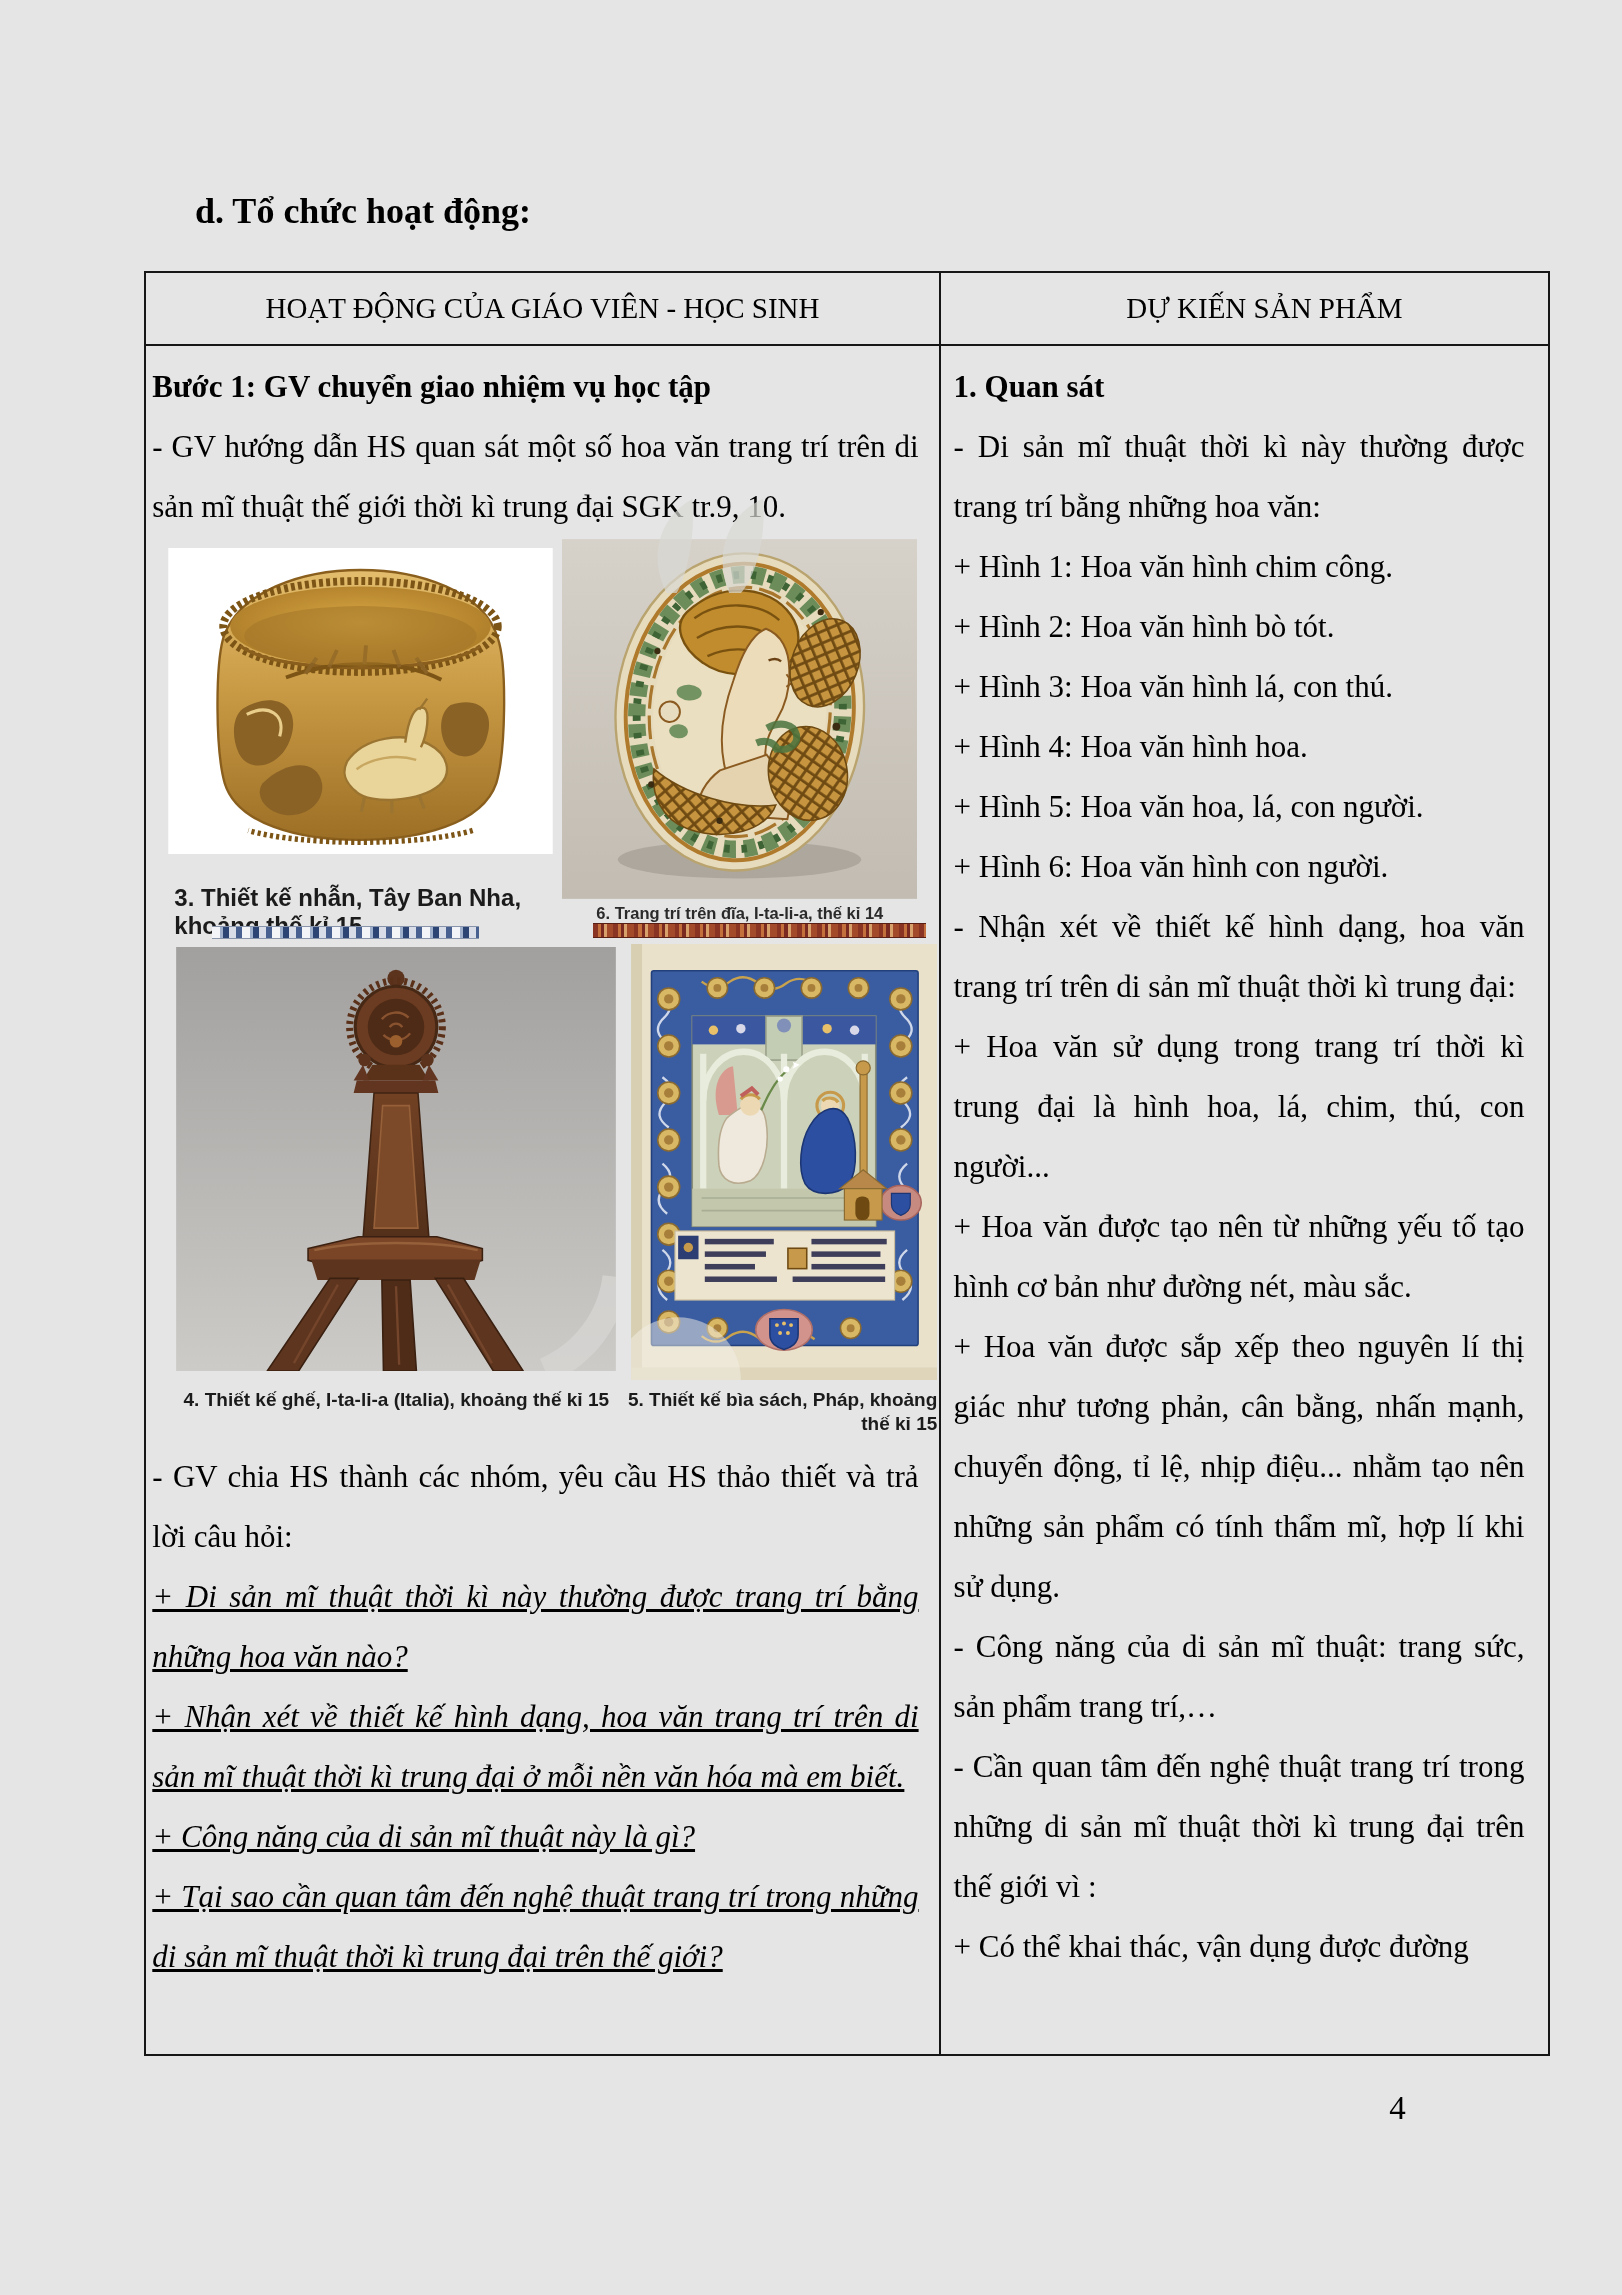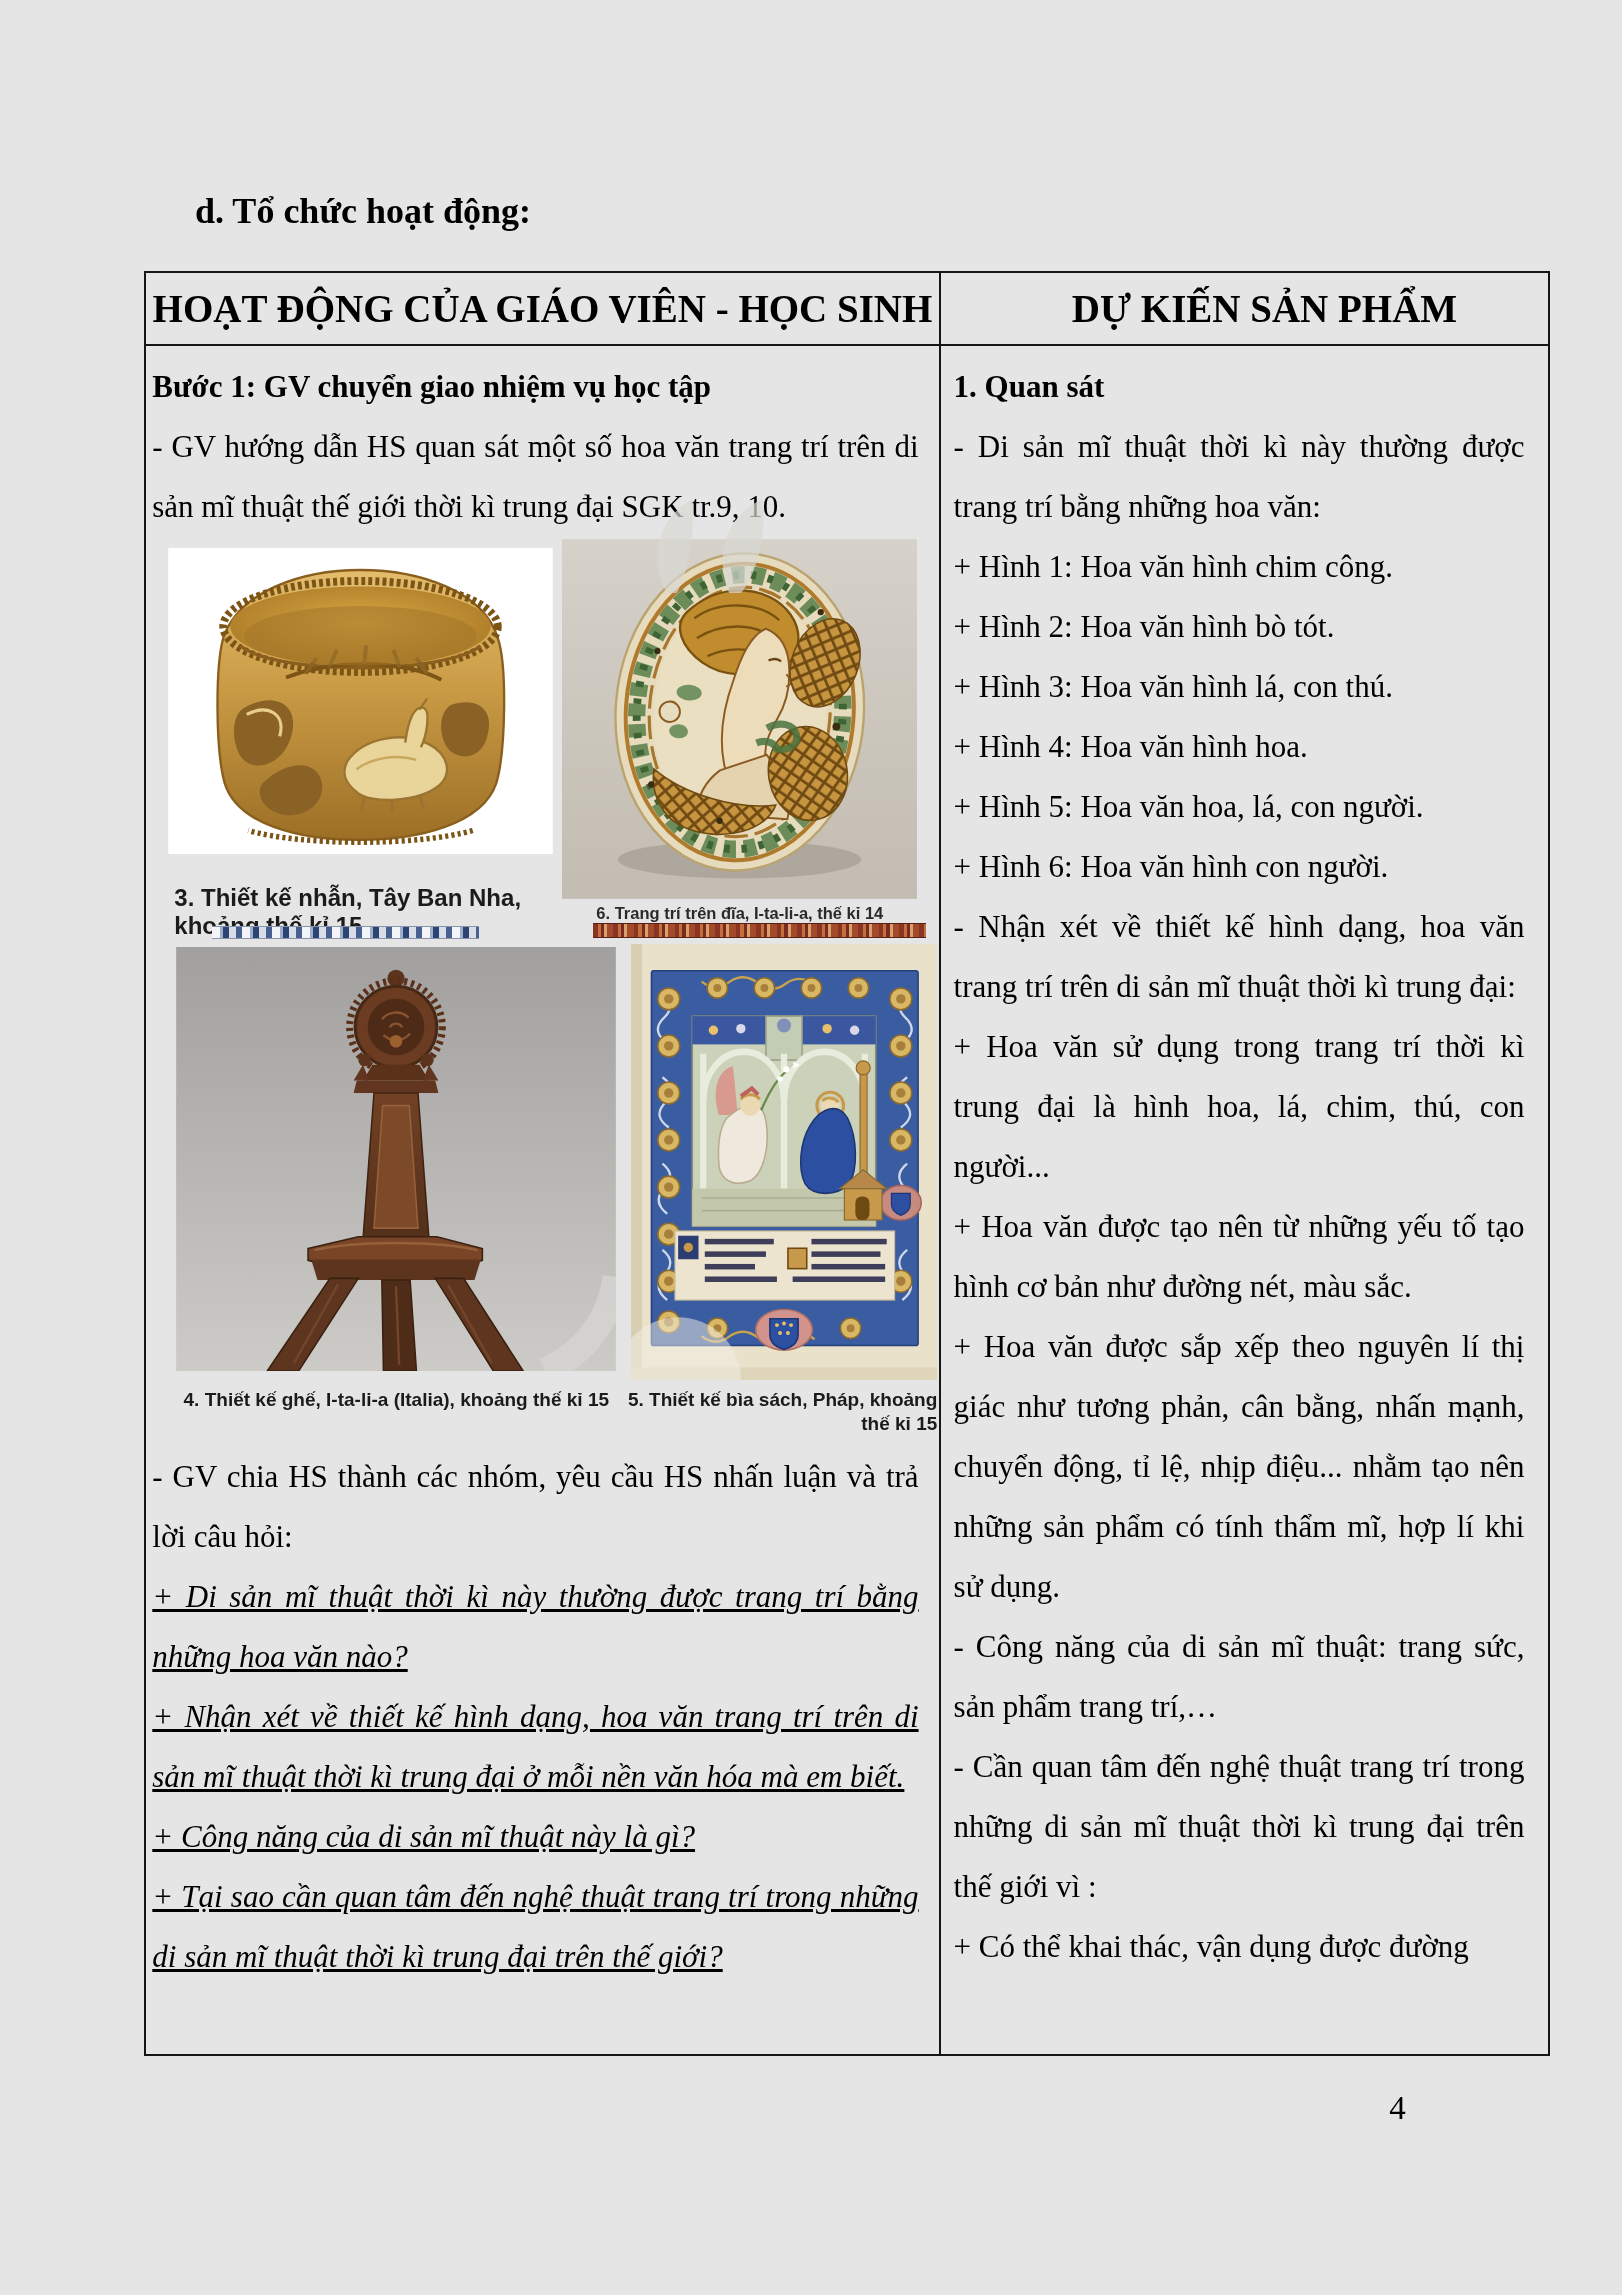--- a/index.html
+++ b/index.html
@@ -15,21 +15,21 @@
     position:absolute;left:195px;top:190px;
     font-size:36px;font-weight:bold;margin:0;
   }
   .doc-table{
     position:absolute;left:144px;top:271px;width:1406px;
     border:2.4px solid #161616;
     box-sizing:border-box;
   }
   .thead{display:flex;border-bottom:2.4px solid #161616;height:71px;}
   .th{
-    font-size:39px;font-weight:bold;text-align:center;
+    font-size:29px;font-weight:normal;text-align:center;
     display:flex;align-items:center;justify-content:center;
     box-sizing:border-box;
   }
   .th-left{width:795px;border-right:2.4px solid #161616;}
   .th-right{flex:1;padding-left:40px;}
   .tbody{display:flex;height:1708px;}
   .td{box-sizing:border-box;font-size:31px;line-height:60px;}
   .td p{margin:0;text-align:justify;}
   .td-left{
     width:795px;border-right:2.4px solid #161616;
@@ -362,21 +362,21 @@
                   <circle cx="200" cy="496" r="2.5"></circle>
                 </g>
               <circle cx="60" cy="556" r="80" fill="#f2efe6" opacity="0.5"></circle>
             </svg>
           </div>
 
           <div class="cap-bottom cap-chair">4. Thiết kế ghế, I-ta-li-a (Italia), khoảng thế kỉ 15</div>
           <div class="cap-bottom cap-book">5. Thiết kế bìa sách, Pháp, khoảng thế kỉ 15</div>
         </div>
 
-        <p>- GV chia HS thành các nhóm, yêu cầu HS nhấn luận và trả lời câu hỏi:</p>
+        <p>- GV chia HS thành các nhóm, yêu cầu HS thảo thiết và trả lời câu hỏi:</p>
         <p class="ital">+ Di sản mĩ thuật thời kì này thường được trang trí bằng những hoa văn nào?</p>
         <p class="ital">+ Nhận xét về thiết kế hình dạng, hoa văn trang trí trên di sản mĩ thuật thời kì trung đại ở mỗi nền văn hóa mà em biết.</p>
         <p class="ital">+ Công năng của di sản mĩ thuật này là gì?</p>
         <p class="ital">+ Tại sao cần quan tâm đến nghệ thuật trang trí trong những di sản mĩ thuật thời kì trung đại trên thế giới?</p>
       </div>
 
       <div class="td td-right">
         <p class="bold">1. Quan sát</p>
         <p>- Di sản mĩ thuật thời kì này thường được trang trí bằng những hoa văn:</p>
         <p>+ Hình 1: Hoa văn hình chim công.</p>

